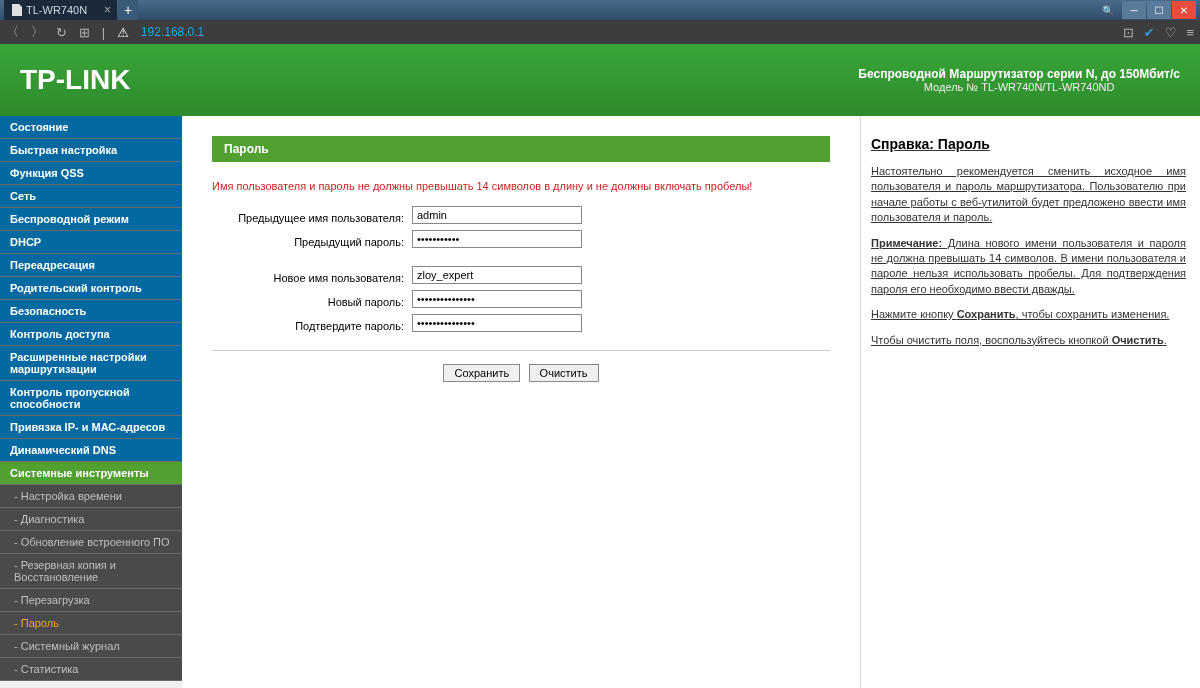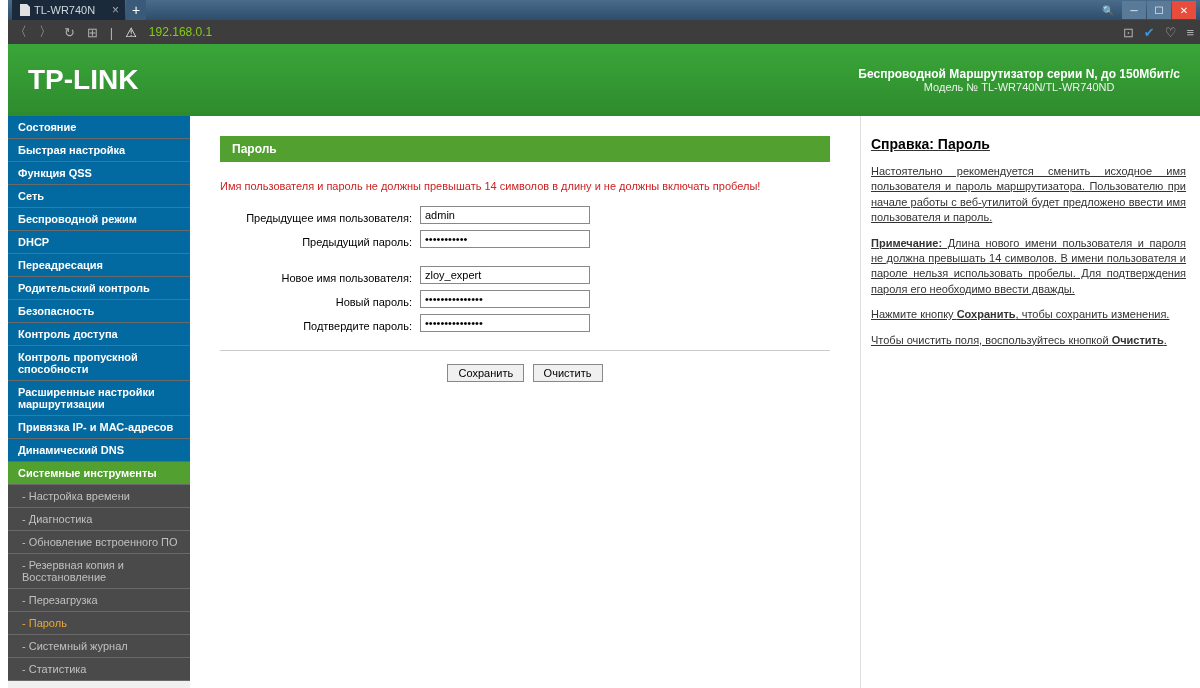--- a/index.html
+++ b/index.html
@@ -1,31 +1,31 @@
 <!DOCTYPE html>
 <html><head>
 <meta charset="utf-8">
 <style>
 * { margin: 0; padding: 0; box-sizing: border-box; font-family: Arial, sans-serif; }
 body { background: #fff; overflow: hidden; }
-.window { width: 1200px; height: 688px; display: flex; flex-direction: column; padding-left: 8px; }
+.window { width: 1200px; height: 688px; display: flex; flex-direction: column; }
 .titlebar { height: 20px; background: linear-gradient(to bottom, #4a6b8a, #2d4d6b); display: flex; align-items: center; padding: 0 4px; }
 .tab { background: #1a2a3a; color: #d0d8e0; font-size: 11px; padding: 3px 30px 3px 8px; position: relative; display: flex; align-items: center; gap: 4px; height: 20px; }
 .tab-close { position: absolute; right: 6px; color: #aaa; font-size: 12px; cursor: pointer; }
 .titlebar-plus { width: 20px; height: 20px; background: #3a5a7a; color: #fff; display: flex; align-items: center; justify-content: center; font-size: 14px; margin-left: 1px; cursor: pointer; }
 .titlebar-right { margin-left: auto; display: flex; align-items: center; gap: 1px; }
 .wbtn { width: 24px; height: 18px; display: flex; align-items: center; justify-content: center; color: #fff; font-size: 10px; cursor: pointer; }
 .wbtn.close { background: #e74c3c; }
 .wbtn.max { background: #5a7a9a; }
 .wbtn.min { background: #5a7a9a; }
 .wbtn.search { color: #aaa; }
 .addrbar { height: 24px; background: #3d3d3d; display: flex; align-items: center; padding: 0 6px; gap: 12px; }
 .nav-icon { color: #b0b0b0; font-size: 13px; cursor: pointer; }
 .addr-warn { color: #fff; }
-.addr-text { color: #84cc16; font-size: 12px; flex: 1; }
+.addr-text { color: #0ea5e9; font-size: 12px; flex: 1; }
 .addr-right { display: flex; gap: 10px; align-items: center; }
 .addr-right .nav-icon { font-size: 13px; }
 .shield { color: #3498db; }
 .router-header { height: 72px; background: linear-gradient(to bottom, #3aa639, #2e8b2d); display: flex; align-items: center; padding: 0 20px; color: #fff; }
 .logo-text { font-size: 28px; font-weight: bold; letter-spacing: 0px; }
 .header-info { margin-left: auto; text-align: center; font-size: 12px; }
 .header-info .h1 { font-weight: bold; }
 .header-info .h2 { font-size: 11px; opacity: 0.9; }
 .content { flex: 1; display: flex; overflow: hidden; }
 .sidebar { width: 182px; background: #f0f0f0; overflow-y: auto; }
@@ -101,22 +101,22 @@
         <div class="side-item">Состояние</div>
         <div class="side-item">Быстрая настройка</div>
         <div class="side-item">Функция QSS</div>
         <div class="side-item">Сеть</div>
         <div class="side-item">Беспроводной режим</div>
         <div class="side-item">DHCP</div>
         <div class="side-item">Переадресация</div>
         <div class="side-item">Родительский контроль</div>
         <div class="side-item">Безопасность</div>
         <div class="side-item">Контроль доступа</div>
+        <div class="side-item">Расширенные настройки маршрутизации</div>
         <div class="side-item">Контроль пропускной способности</div>
-        <div class="side-item">Расширенные настройки маршрутизации</div>
         <div class="side-item">Привязка IP- и МАС-адресов</div>
         <div class="side-item">Динамический DNS</div>
         <div class="side-item active">Системные инструменты</div>
         <div class="side-item sub">- Настройка времени</div>
         <div class="side-item sub">- Диагностика</div>
         <div class="side-item sub">- Обновление встроенного ПО</div>
         <div class="side-item sub">- Резервная копия и Восстановление</div>
         <div class="side-item sub">- Перезагрузка</div>
         <div class="side-item sub current">- Пароль</div>
         <div class="side-item sub">- Системный журнал</div>

